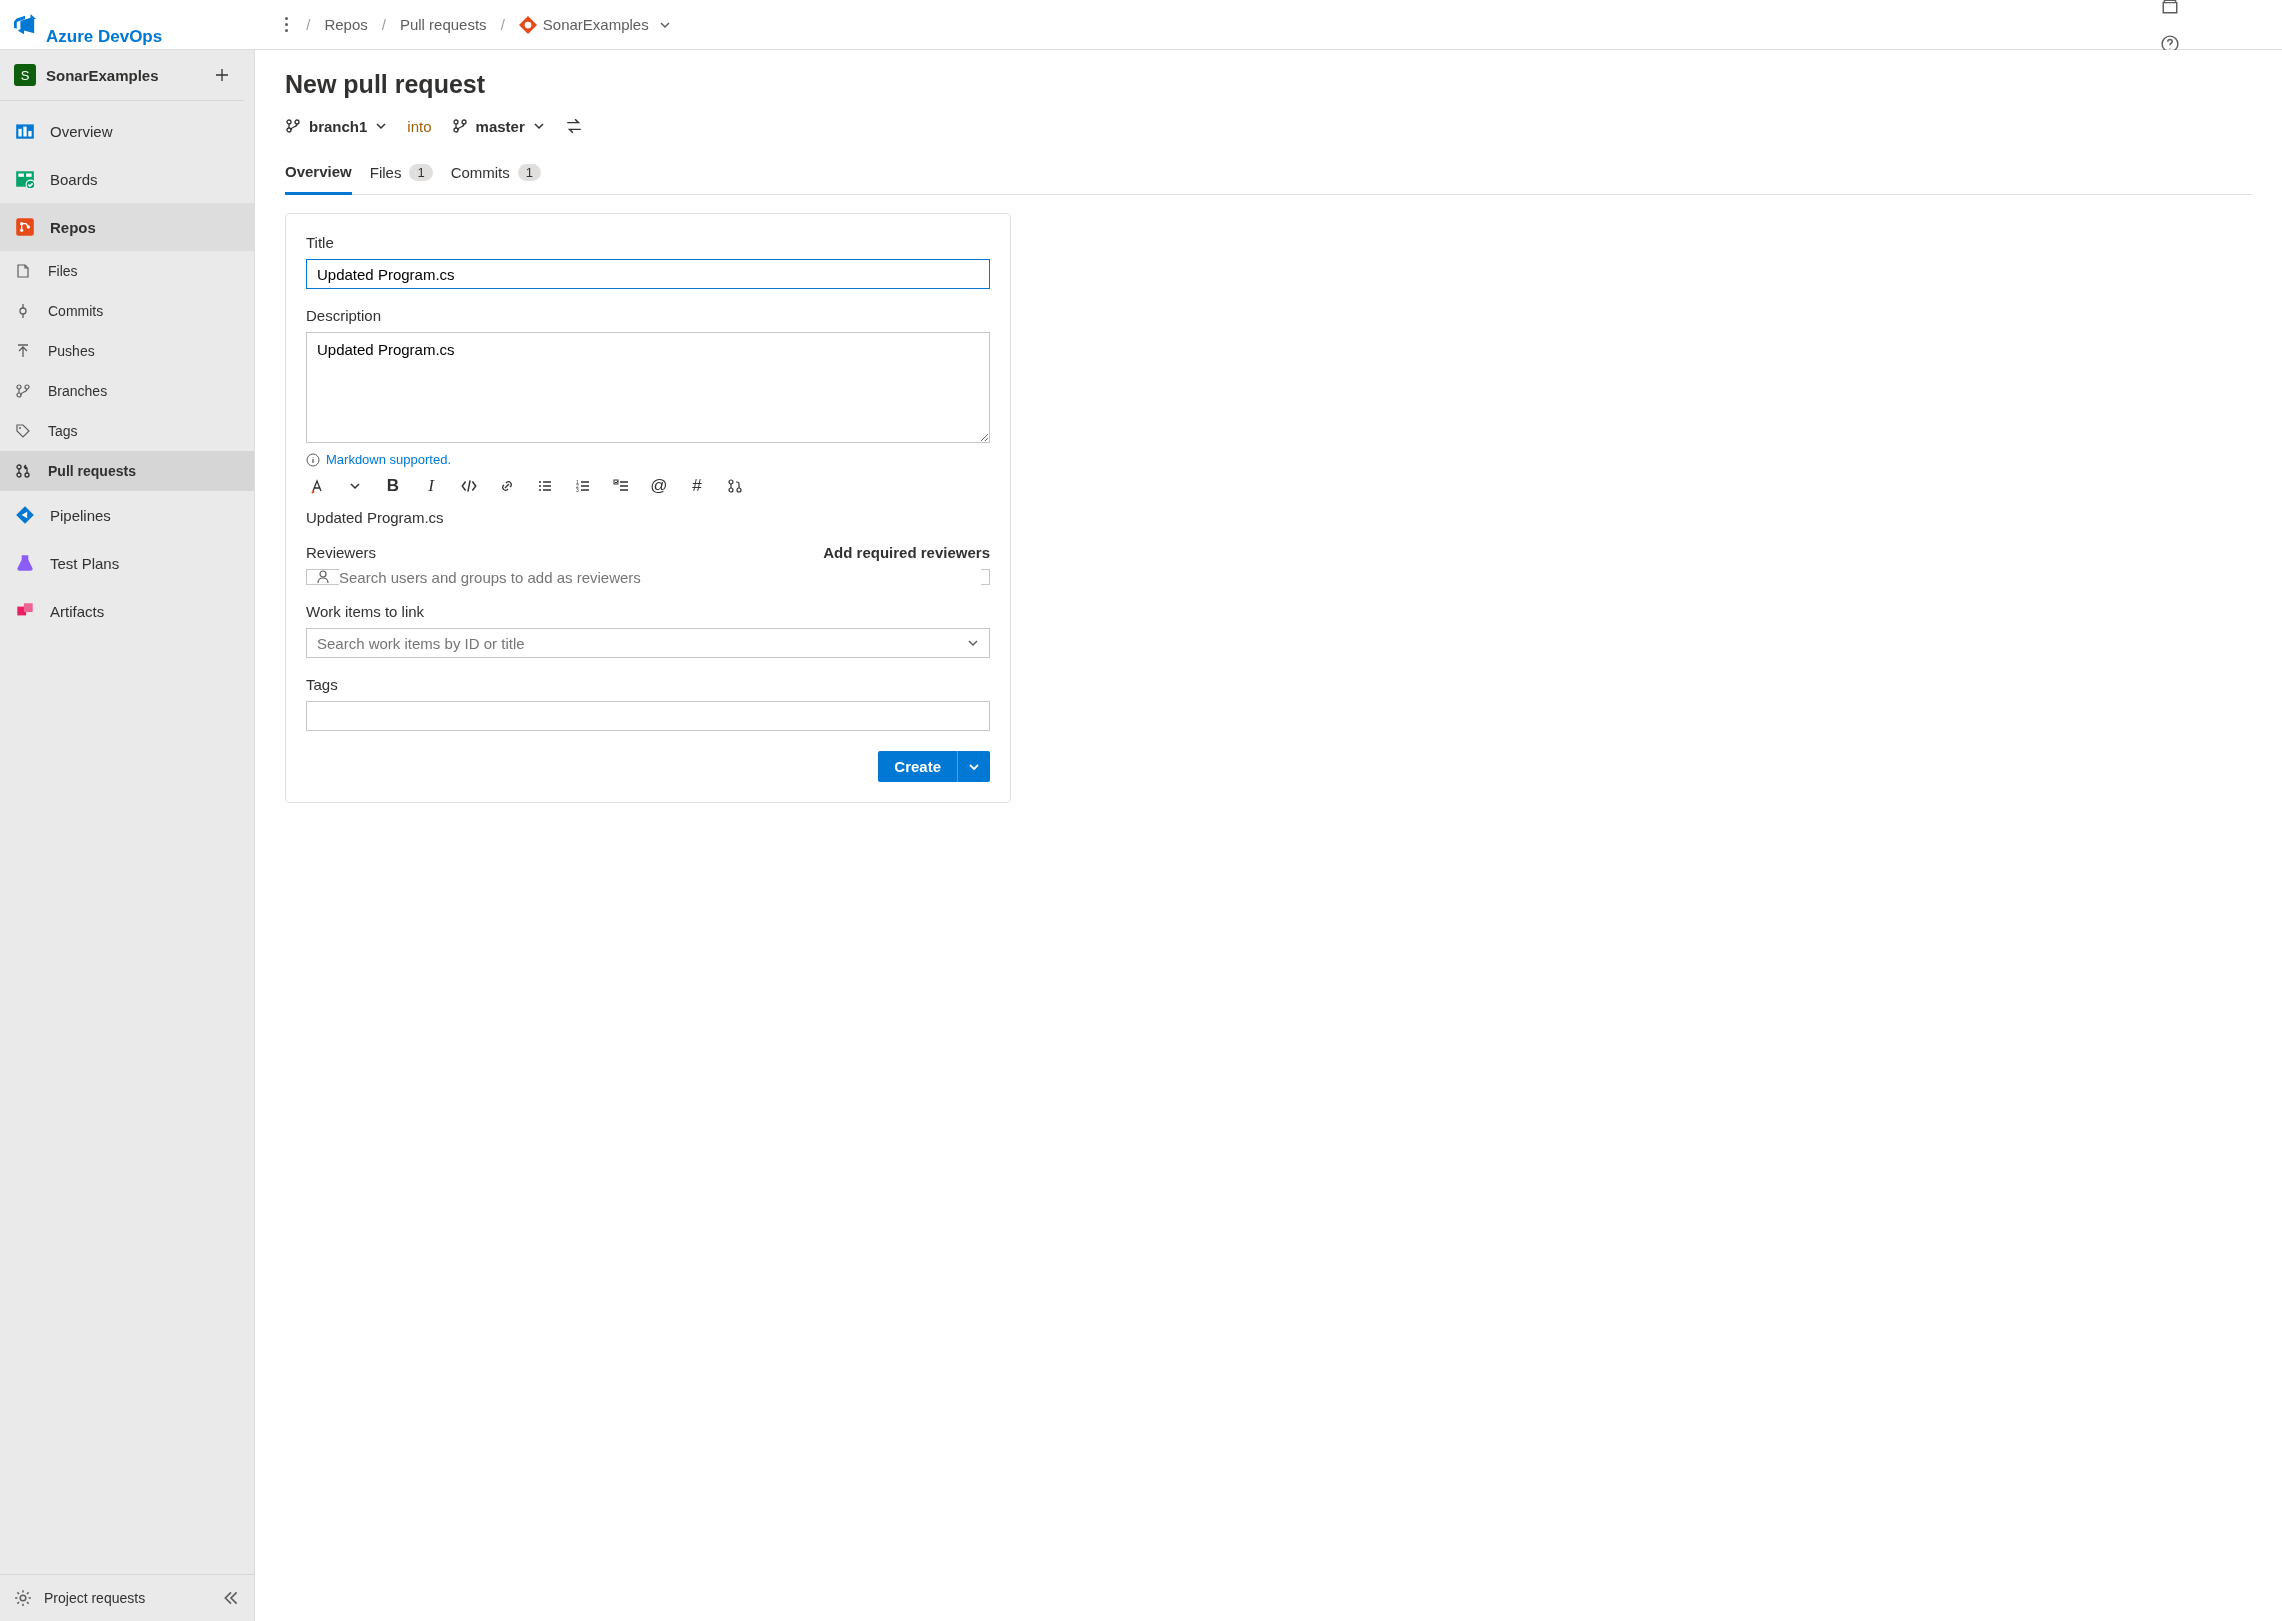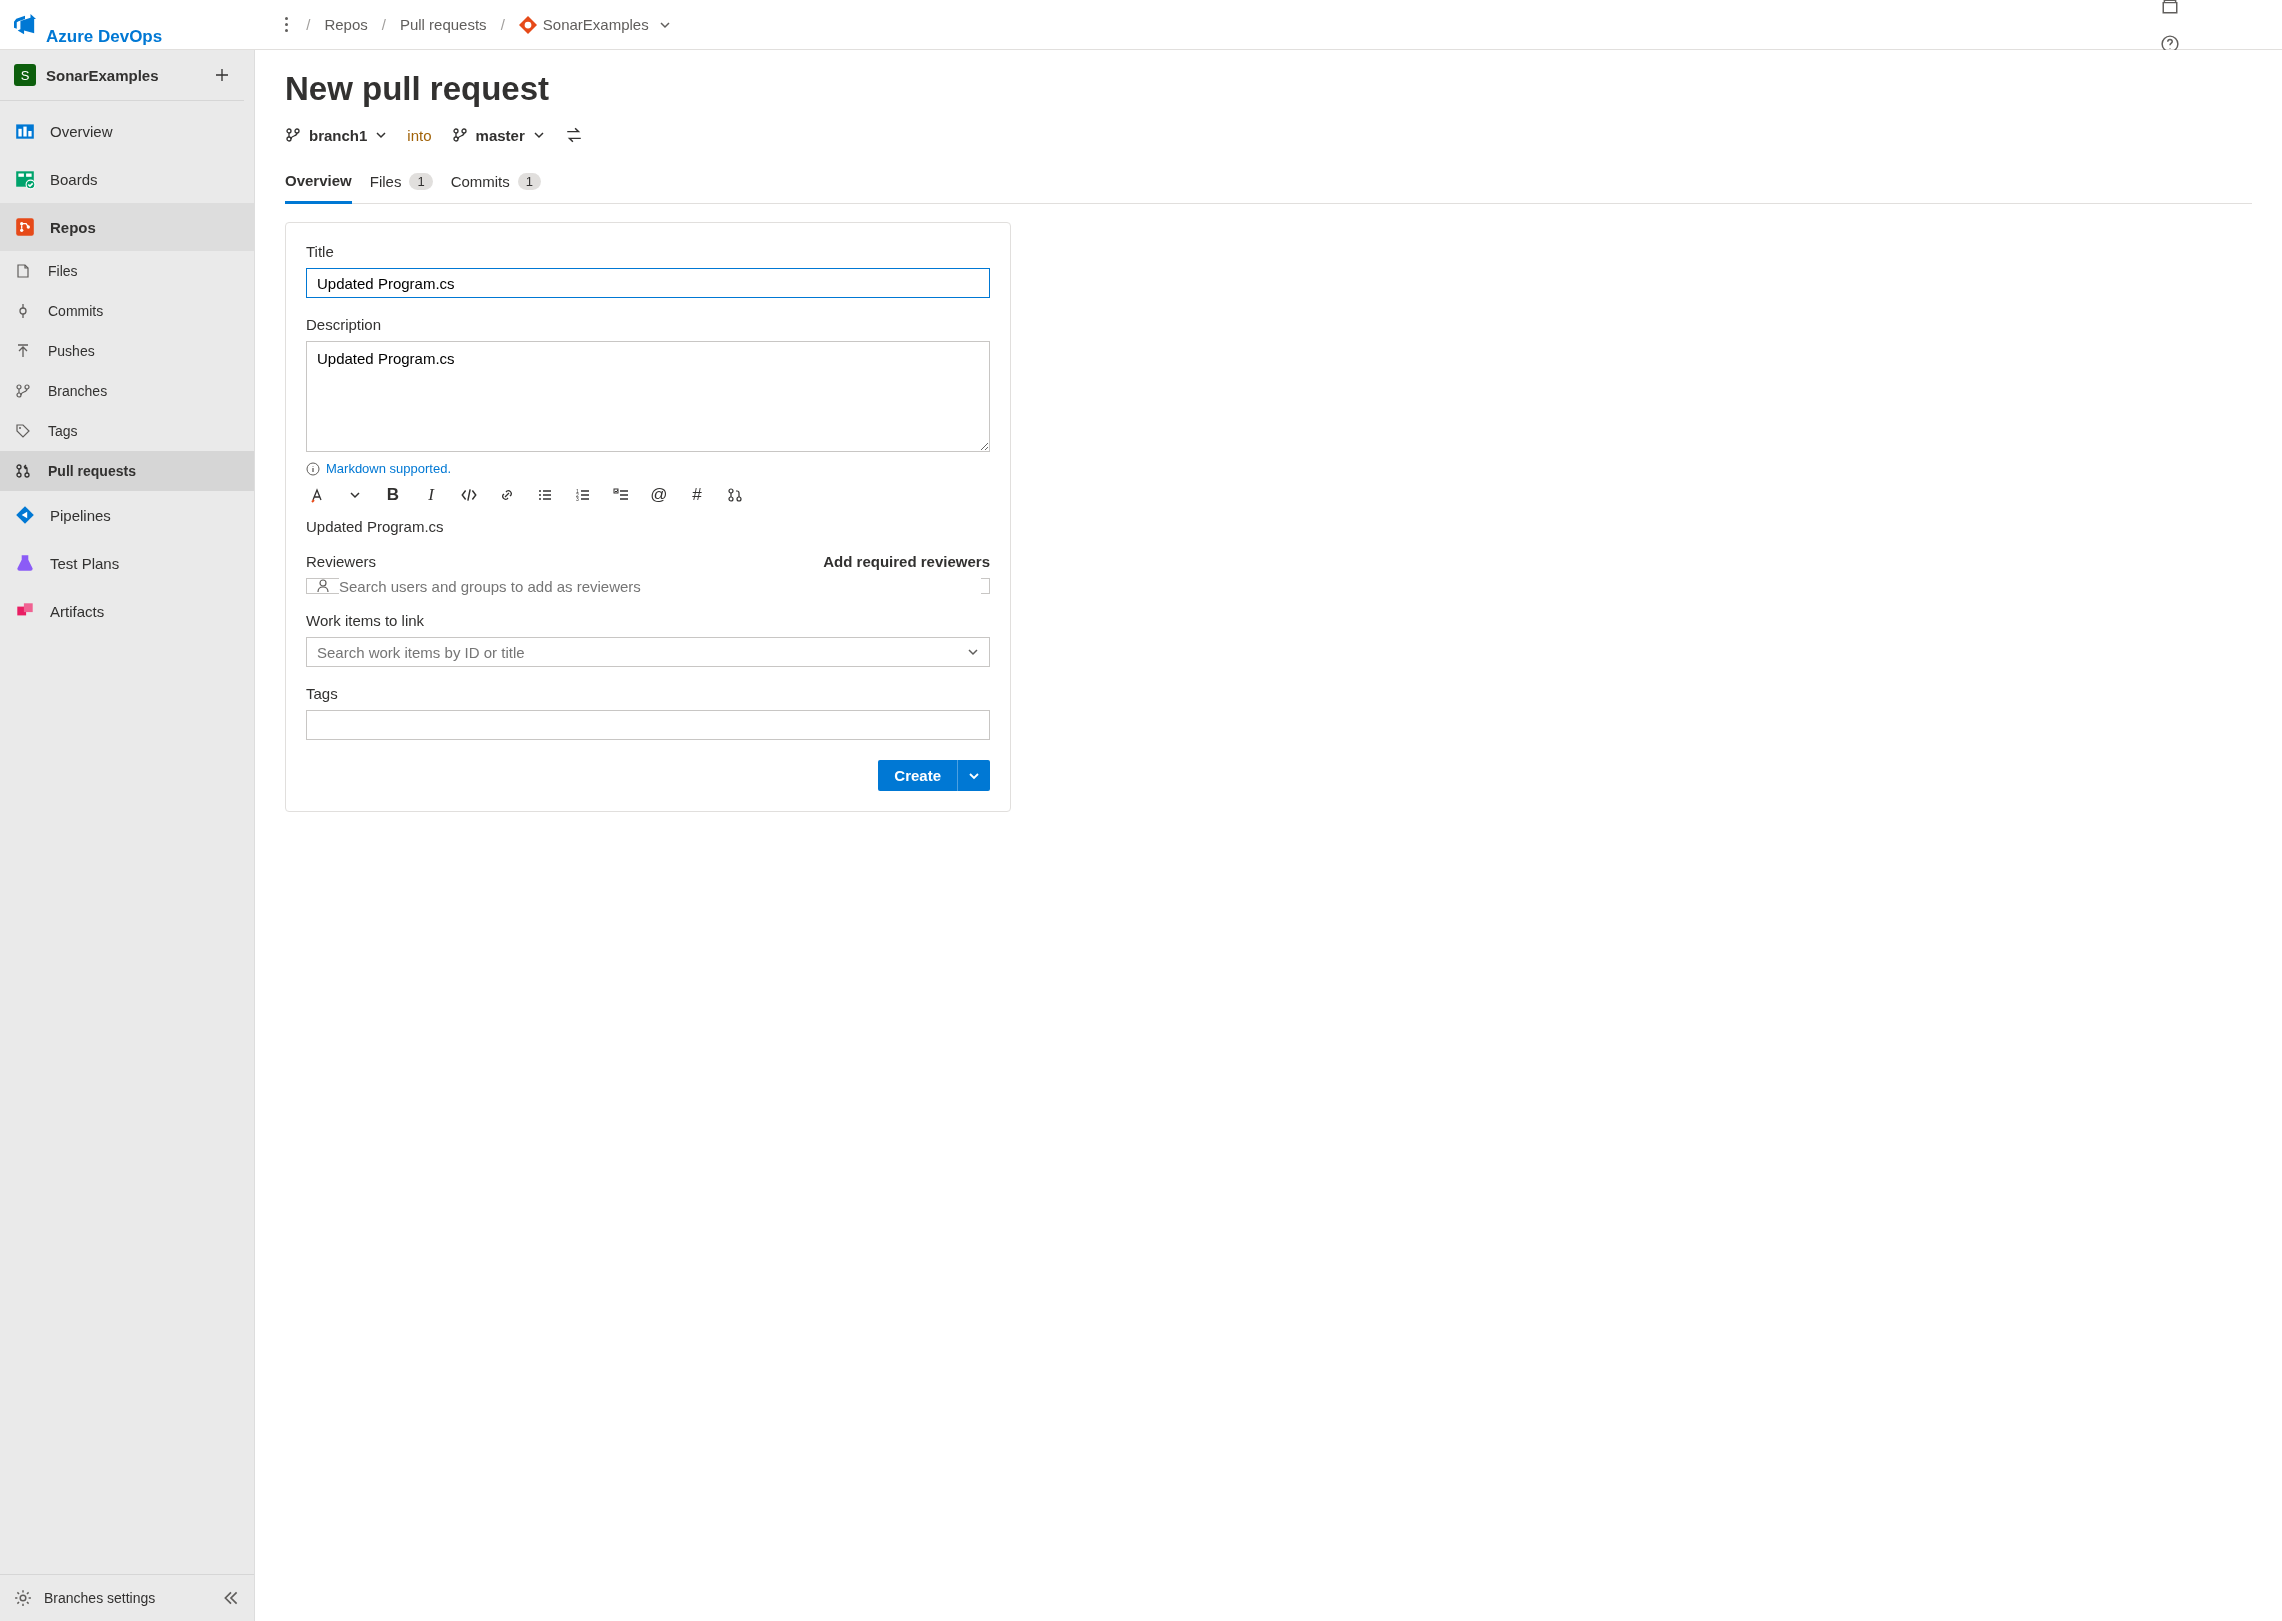--- a/index.html
+++ b/index.html
@@ -34,21 +34,21 @@
     .nav-item.active { background: #ddd; font-weight: 600; }
     .nav-item-icon { width: 22px; height: 22px; display: flex; align-items: center; justify-content: center; }
     .sub-item { display: flex; align-items: center; padding: 0 14px; height: 40px; gap: 16px; cursor: pointer; font-size: 14px; }
     .sub-item.active { background: #d6d6d6; font-weight: 600; border-left: 3px solid transparent; padding-left: 11px; }
     .sub-item-icon { width: 18px; height: 18px; display: flex; align-items: center; justify-content: center; color: #605e5c; }
     
     .sidebar-footer { margin-top: auto; display: flex; align-items: center; padding: 14px; gap: 12px; border-top: 1px solid #d6d6d6; }
     .collapse-icon { margin-left: auto; }
     
     .main { flex: 1; padding: 20px 30px; overflow-y: auto; background: #fff; }
-    .page-title { font-size: 33px; font-weight: 700; margin-bottom: 18px; }
+    .page-title { font-size: 25px; font-weight: 700; margin-bottom: 18px; }
     
     .branch-row { display: flex; align-items: center; gap: 20px; margin-bottom: 20px; font-size: 15px; }
     .branch-selector { display: flex; align-items: center; gap: 8px; cursor: pointer; }
     .branch-selector .branch-label { font-weight: 600; }
     .into-text { color: #a16207; }
     .swap-icon { width: 18px; height: 18px; color: #323130; }
     
     .tabs { display: flex; gap: 18px; border-bottom: 1px solid #e1dfdd; }
     .tab { padding: 8px 0 12px 0; cursor: pointer; font-size: 15px; display: flex; align-items: center; gap: 8px; }
     .tab.active { font-weight: 700; border-bottom: 3px solid #0078d4; margin-bottom: -1px; }
@@ -280,21 +280,21 @@
           </svg>
         </div>
       <span>Artifacts</span>
     </div>
 
     <div class="sidebar-footer">
       <svg width="18" height="18" viewBox="0 0 16 16">
           <circle cx="8" cy="8" r="2.5" stroke="#605e5c" stroke-width="1.3" fill="none"></circle>
           <path d="M8 1v2M8 13v2M1 8h2M13 8h2M3 3l1.5 1.5M11.5 11.5L13 13M3 13l1.5-1.5M11.5 4.5L13 3" stroke="#605e5c" stroke-width="1.3"></path>
         </svg>
-      <span>Branches settings</span>
+      <span>Project requests</span>
       <svg class="collapse-icon" width="18" height="18" viewBox="0 0 16 16">
           <path d="M8 3L3 8l5 5M13 3L8 8l5 5" stroke="#605e5c" stroke-width="1.5" fill="none"></path>
         </svg>
     </div>
   </div>
 
   <div class="main">
     <h1 class="page-title">New pull request</h1>
 
     <div class="branch-row">

